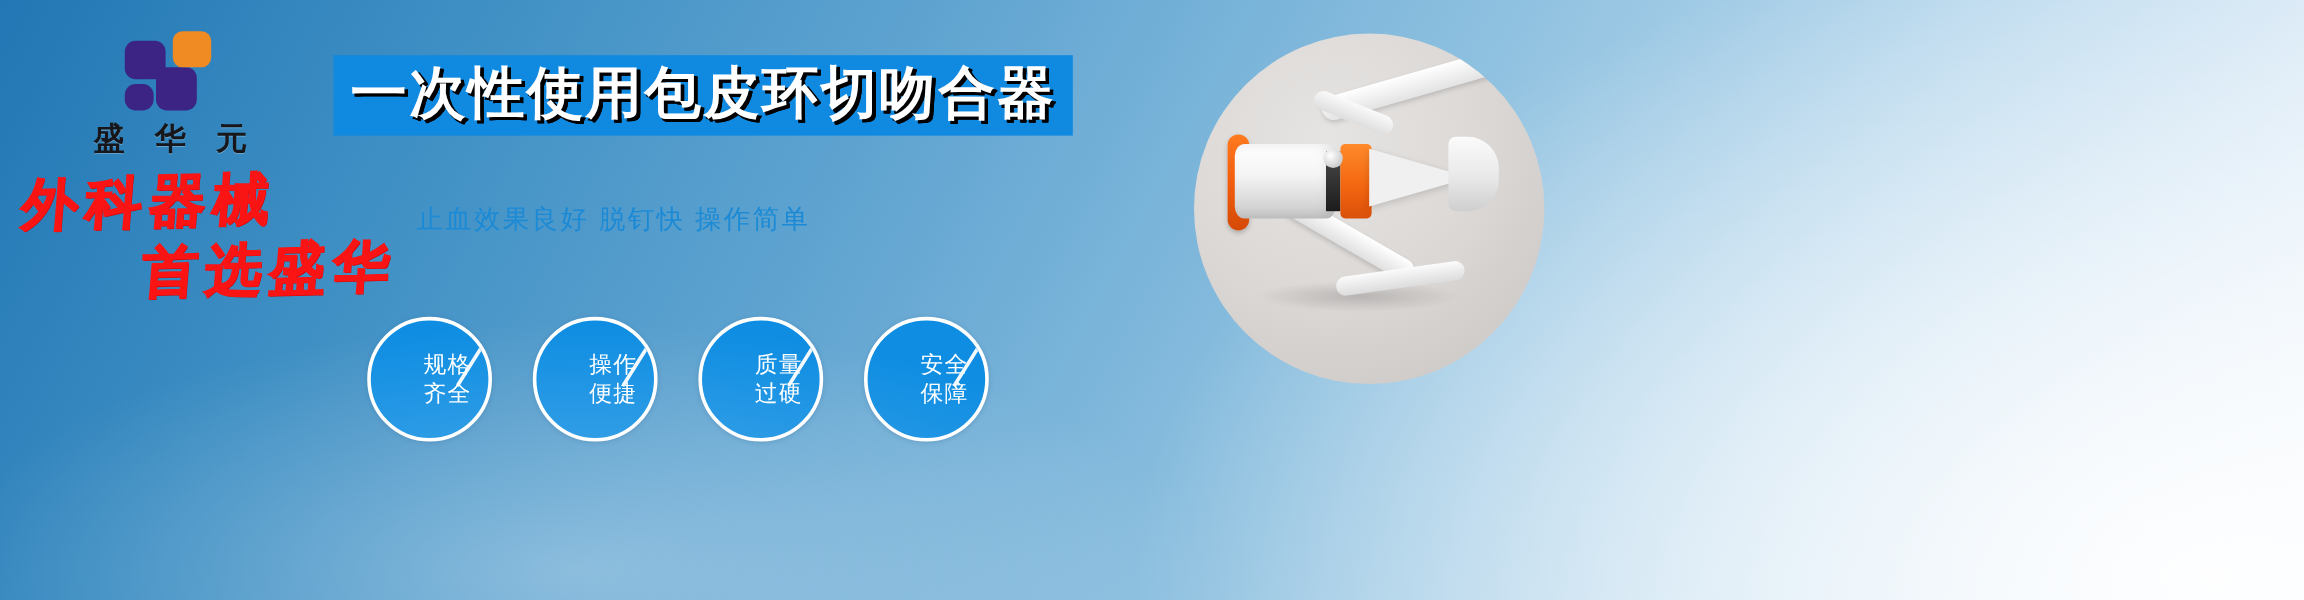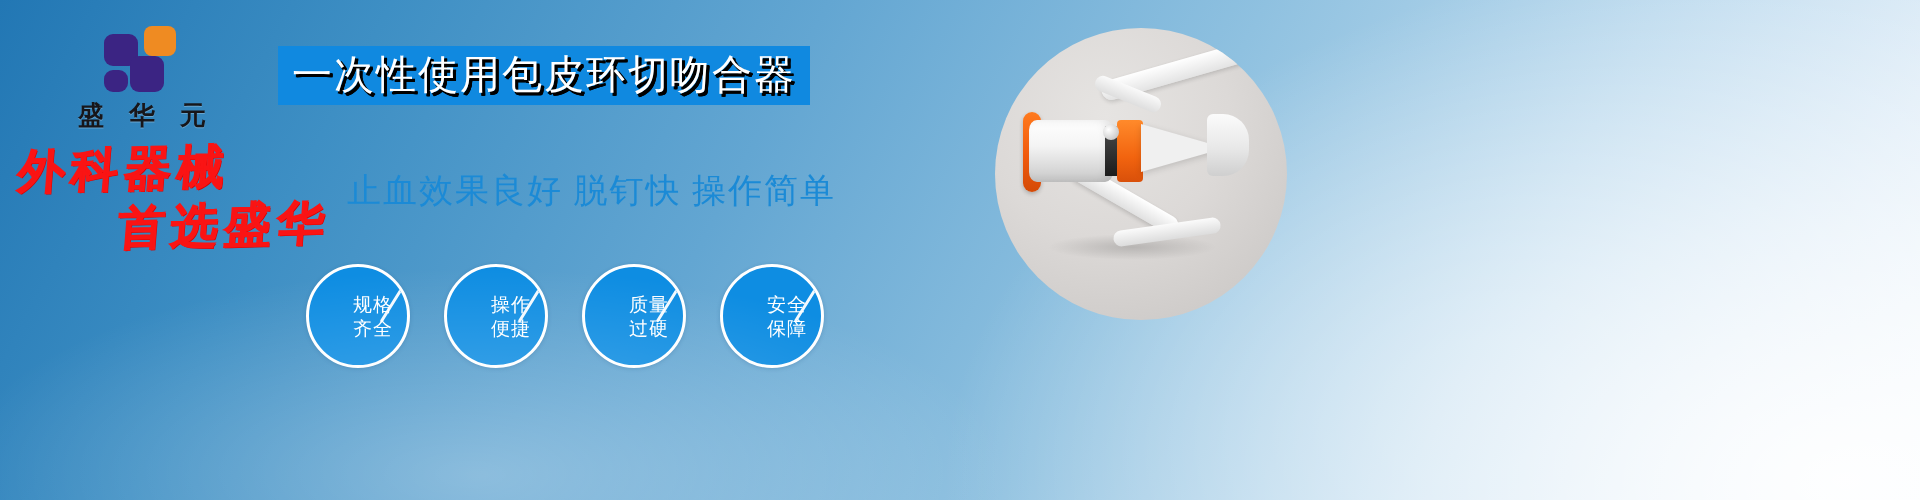--- a/index.html
+++ b/index.html
@@ -49,30 +49,30 @@
   .calli .l2{margin-left:100px;margin-top:8px;}
 
   
   .title-box{
     position:absolute;left:278px;top:46px;
     background:#1089e0;padding:6px 14px 8px 14px;
     box-shadow:0 0 0 rgba(0,0,0,0);
   }
   .title-box .title{
     font-family:"DejaVu Sans","Liberation Sans",sans-serif;
-    font-size:40px;font-weight:400;color:#ffffff;letter-spacing:2px;
+    font-size:47px;font-weight:700;color:#ffffff;letter-spacing:2px;
     line-height:1.12;white-space:nowrap;
     text-shadow:3px 3px 0 #000, 3px 3px 0 #000, 2px 3px 0 #000, 3px 2px 0 #000;
   }
 
   
   .subtitle{
     position:absolute;left:347px;top:168px;
-    font-family:Liberation Serif, serif;
-    font-size:34px;font-weight:400;color:#1b8ad6;letter-spacing:2px;
+    font-family:Liberation Sans, sans-serif;
+    font-size:22px;font-weight:400;color:#1b8ad6;letter-spacing:2px;
     white-space:nowrap;
   }
 
   
   .badges{position:absolute;left:306px;top:264px;display:flex;gap:34px;}
   .badge{
     position:relative;width:98px;height:98px;border-radius:50%;
     background:#0e8de2;border:3px solid #ffffff;
     box-shadow:0 1px 4px rgba(20,70,120,.22);
     display:flex;flex-direction:column;align-items:center;justify-content:center;

